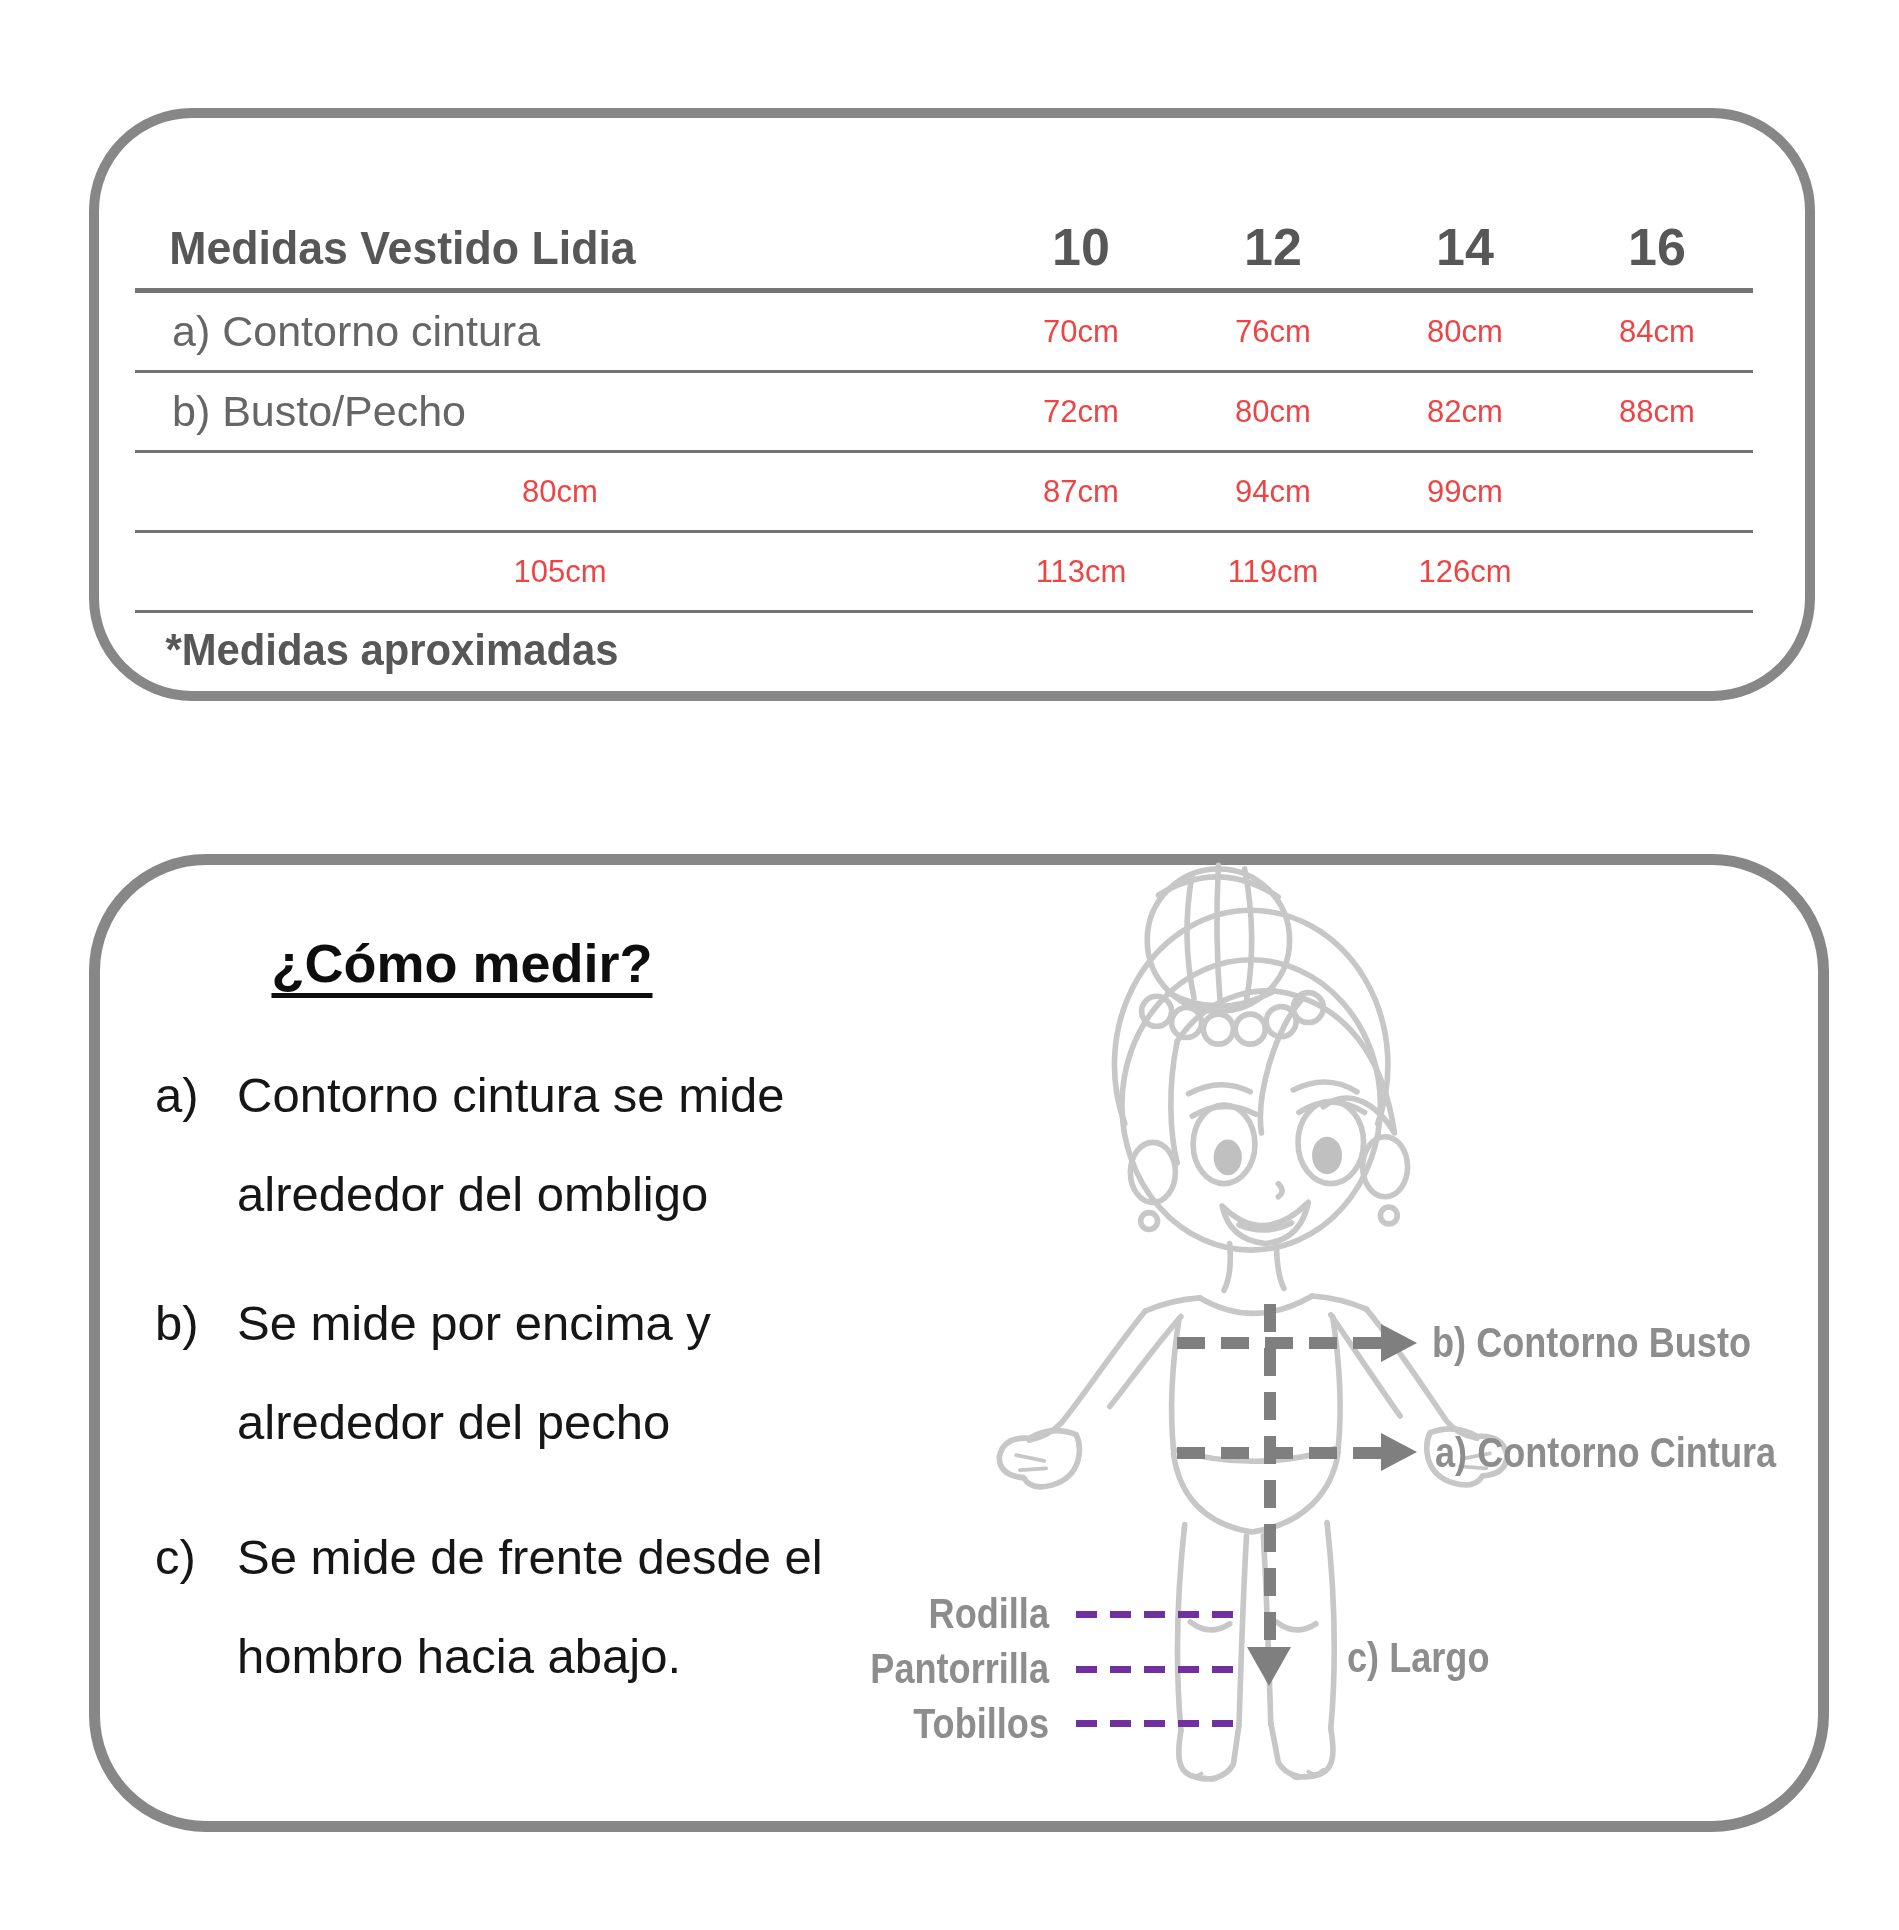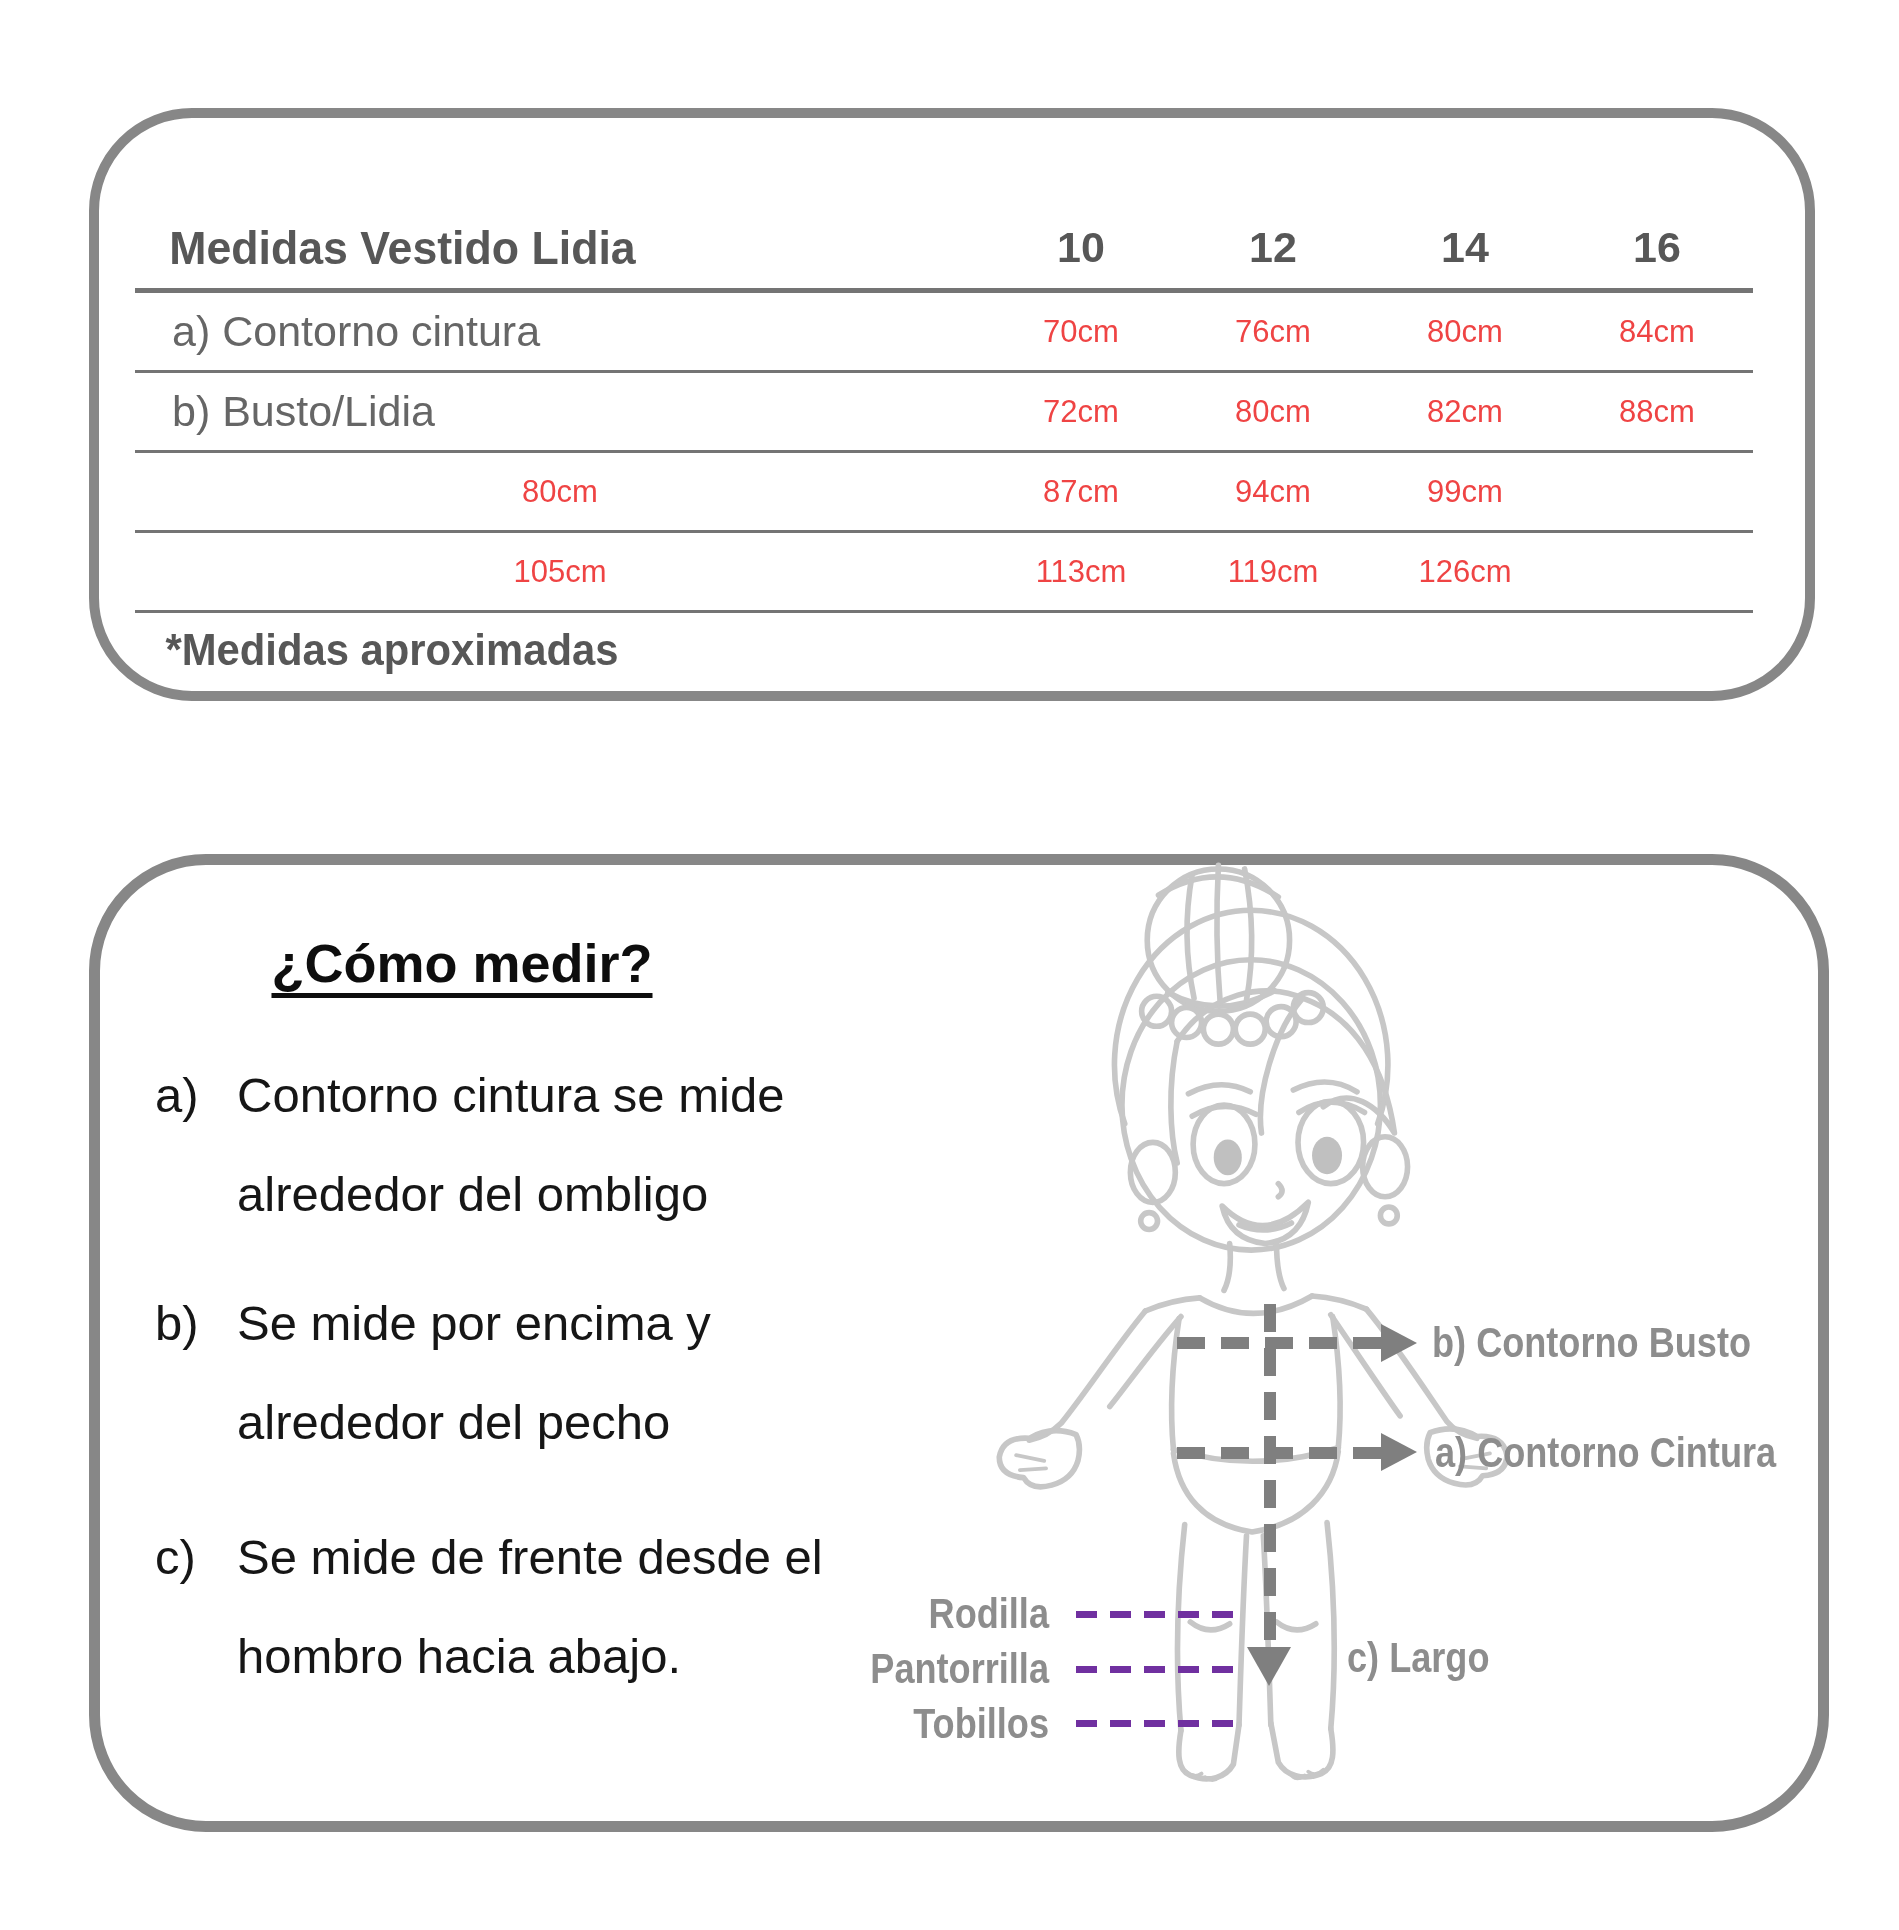--- a/index.html
+++ b/index.html
@@ -14,21 +14,21 @@
   .box-bottom { left:89px; top:854px; width:1718px; height:956px; border-width:11.2px; border-radius:117px; }
 
   
   .size-table { margin:88px 52px 0 24px; }
   .t-row { display:grid; grid-template-columns:1fr 192px 192px 192px 192px; align-items:center; }
   .t-head { height:82px; border-bottom:5.6px solid #747474; }
   .t-data { height:77px; border-bottom:3.7px solid #747474; }
   .t-note { height:73px; }
   .t-title { font-size:47px; font-weight:bold; color:#575757; padding-left:36px;
              transform:scaleX(.95); transform-origin:left center; white-space:nowrap; }
-  .t-size { font-size:43px; font-weight:bold; color:#575757; text-align:center; }
+  .t-size { font-size:52px; font-weight:bold; color:#575757; text-align:center; }
   .t-label { font-size:43px; color:#666666; padding-left:37px; white-space:nowrap; }
   .t-val { font-size:31px; color:#ef4444; text-align:center; }
   .t-note-text { grid-column:1 / -1; font-size:44px; font-weight:bold; color:#575757; padding-left:32px;
                  transform:scaleX(.95); transform-origin:left center; }
 
   
   .como-title { position:absolute; left:234px; top:932px; width:384px; text-align:center;
                 font-size:54px; font-weight:bold; color:#0e0e0e;
                 text-decoration:underline; text-decoration-thickness:4.7px; text-underline-offset:11.2px;margin-left:36px; }
   .hm-item { position:absolute; left:155px; display:flex; color:#161616;
@@ -86,21 +86,21 @@
 
       <div class="t-row t-data">
         <div class="t-label">a) Contorno cintura</div>
         <div class="t-val">70cm</div>
         <div class="t-val">76cm</div>
         <div class="t-val">80cm</div>
         <div class="t-val">84cm</div>
       </div>
 
       <div class="t-row t-data">
-        <div class="t-label">b) Busto/Lidia</div>
+        <div class="t-label">b) Busto/Pecho</div>
         <div class="t-val">72cm</div>
         <div class="t-val">80cm</div>
         <div class="t-val">82cm</div>
         <div class="t-val">88cm</div>
       </div>
 
       <div class="t-row t-data">
         <div class="t-val">80cm</div>
         <div class="t-val">87cm</div>
         <div class="t-val">94cm</div>

